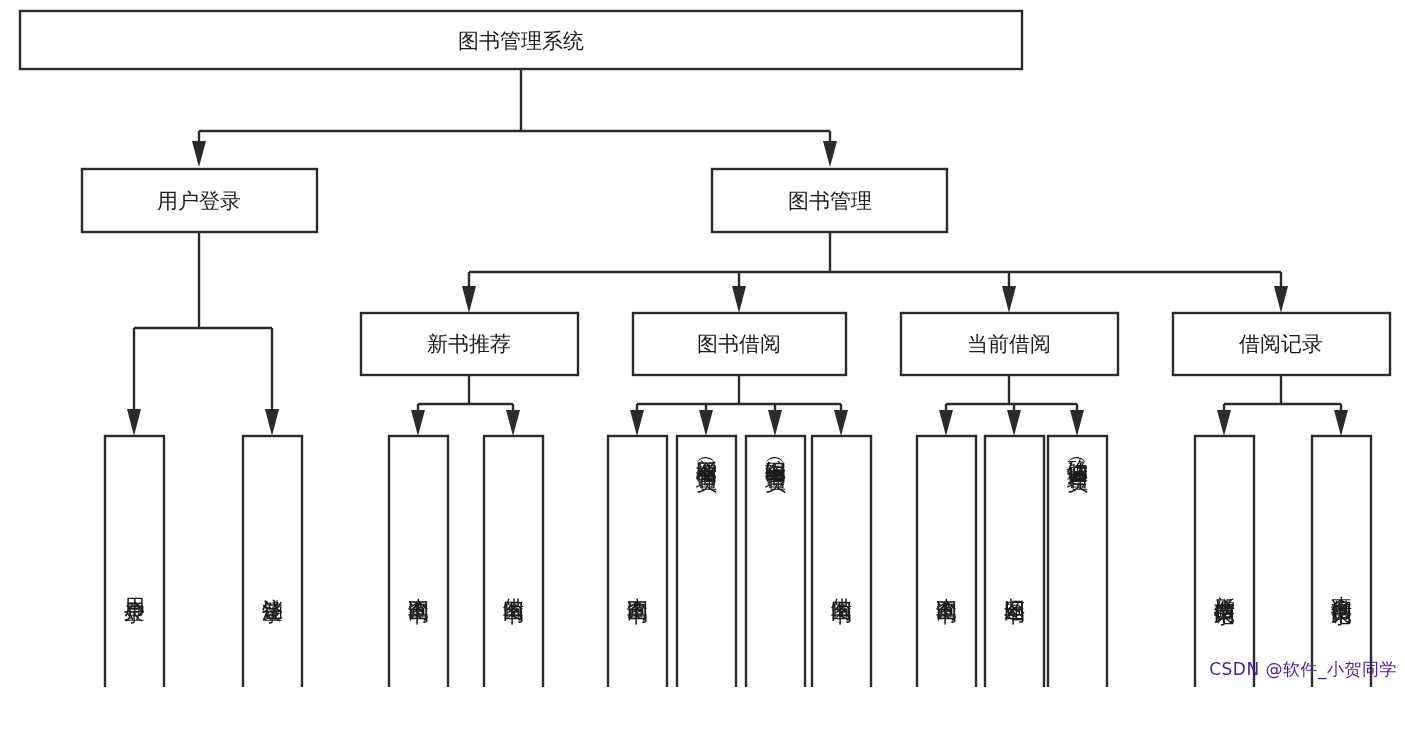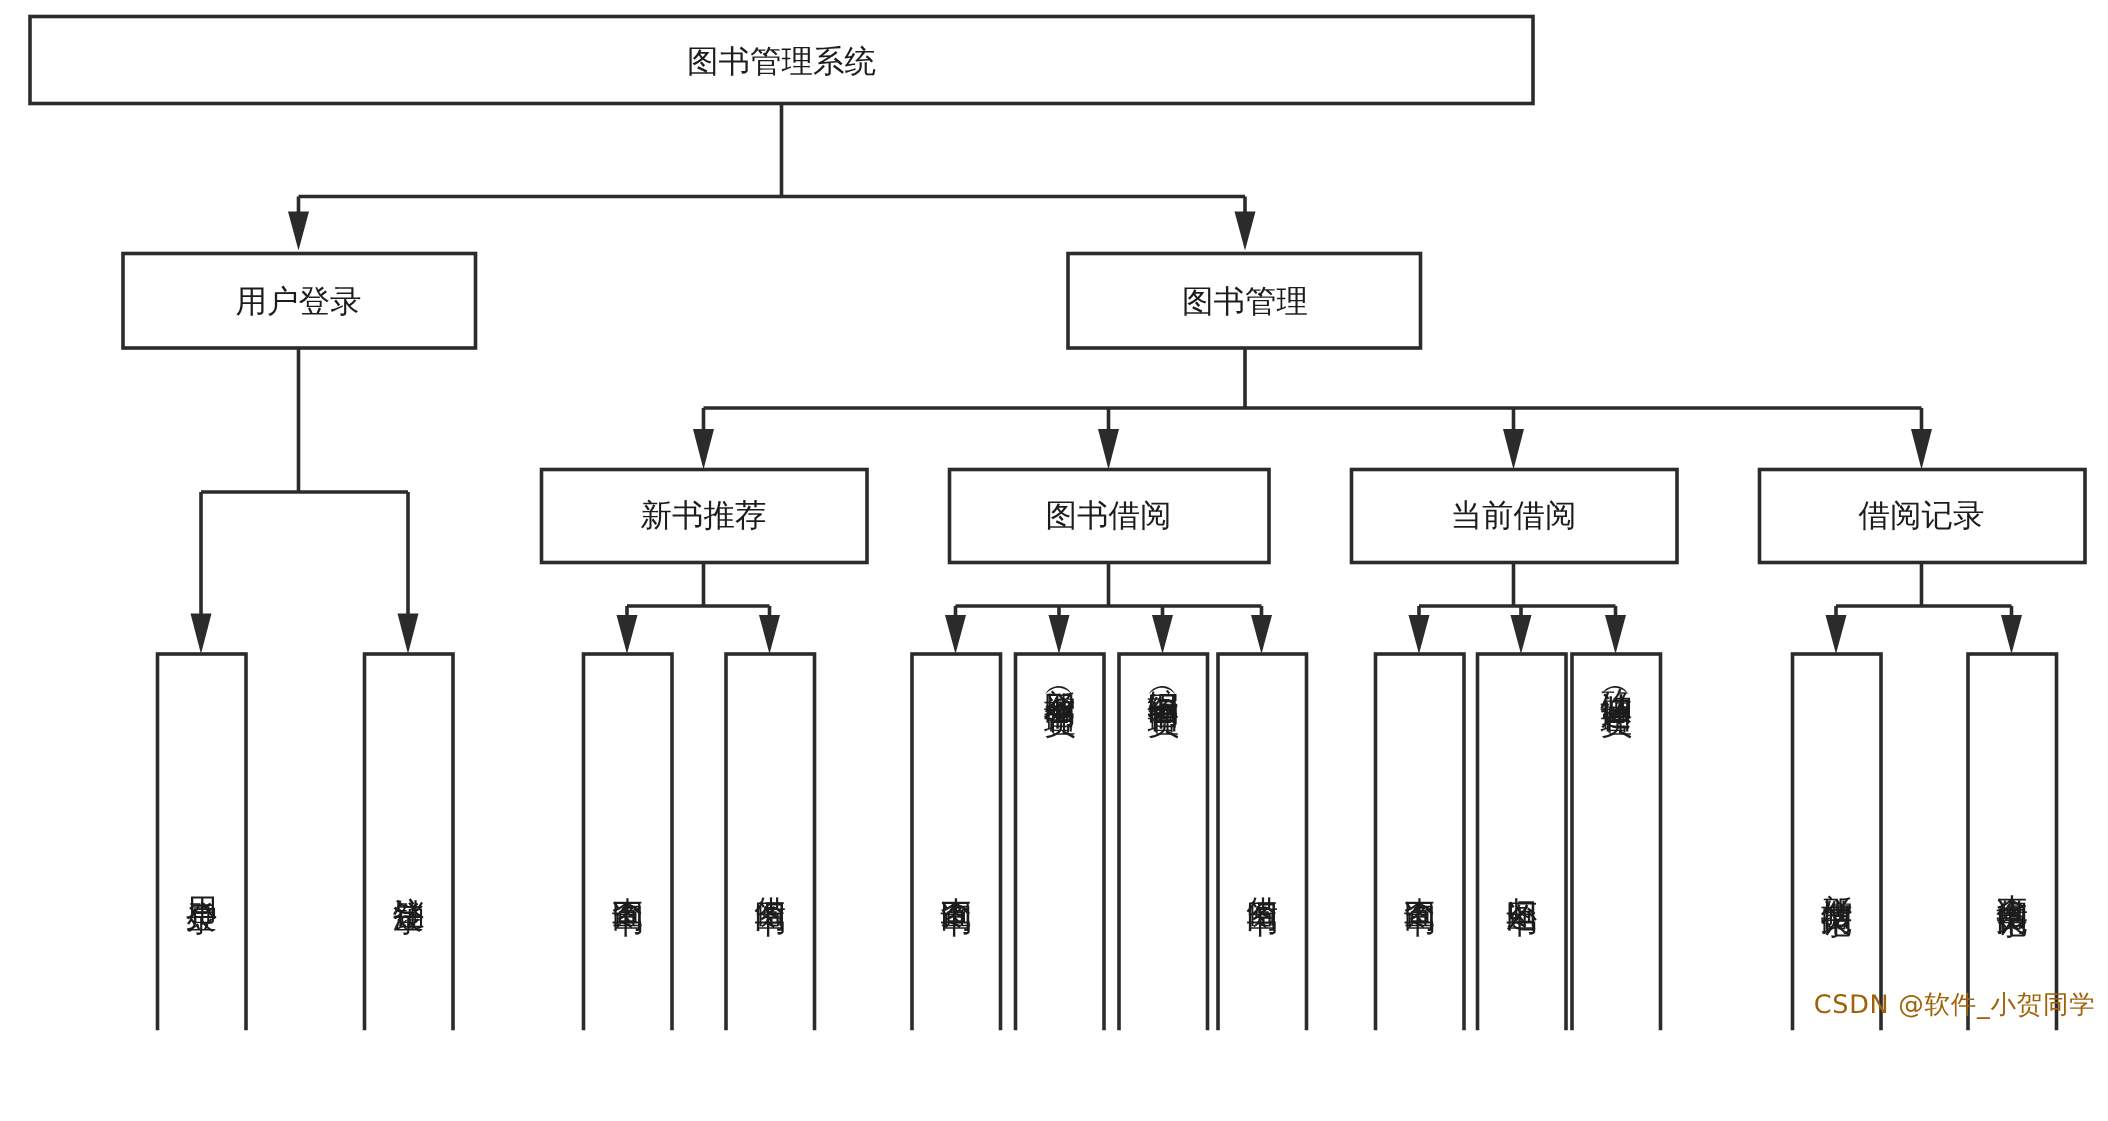--- a/index.html
+++ b/index.html
@@ -63,21 +63,21 @@
     color: #1c1c1c;
     white-space: nowrap;
     text-align: center;
   }
   .watermark {
     position: absolute;
     right: 8px;
     bottom: 6px;
     font-family: "DejaVu Sans", "Liberation Sans", sans-serif;
     font-size: 17px;
-    color: #a16207;
+    color: #4c1d95;
     letter-spacing: 0.5px;
     white-space: nowrap;
     text-align: center;
   }
 </style>
 </head>
 <body>
 
 <div id="diagram-root">
 

